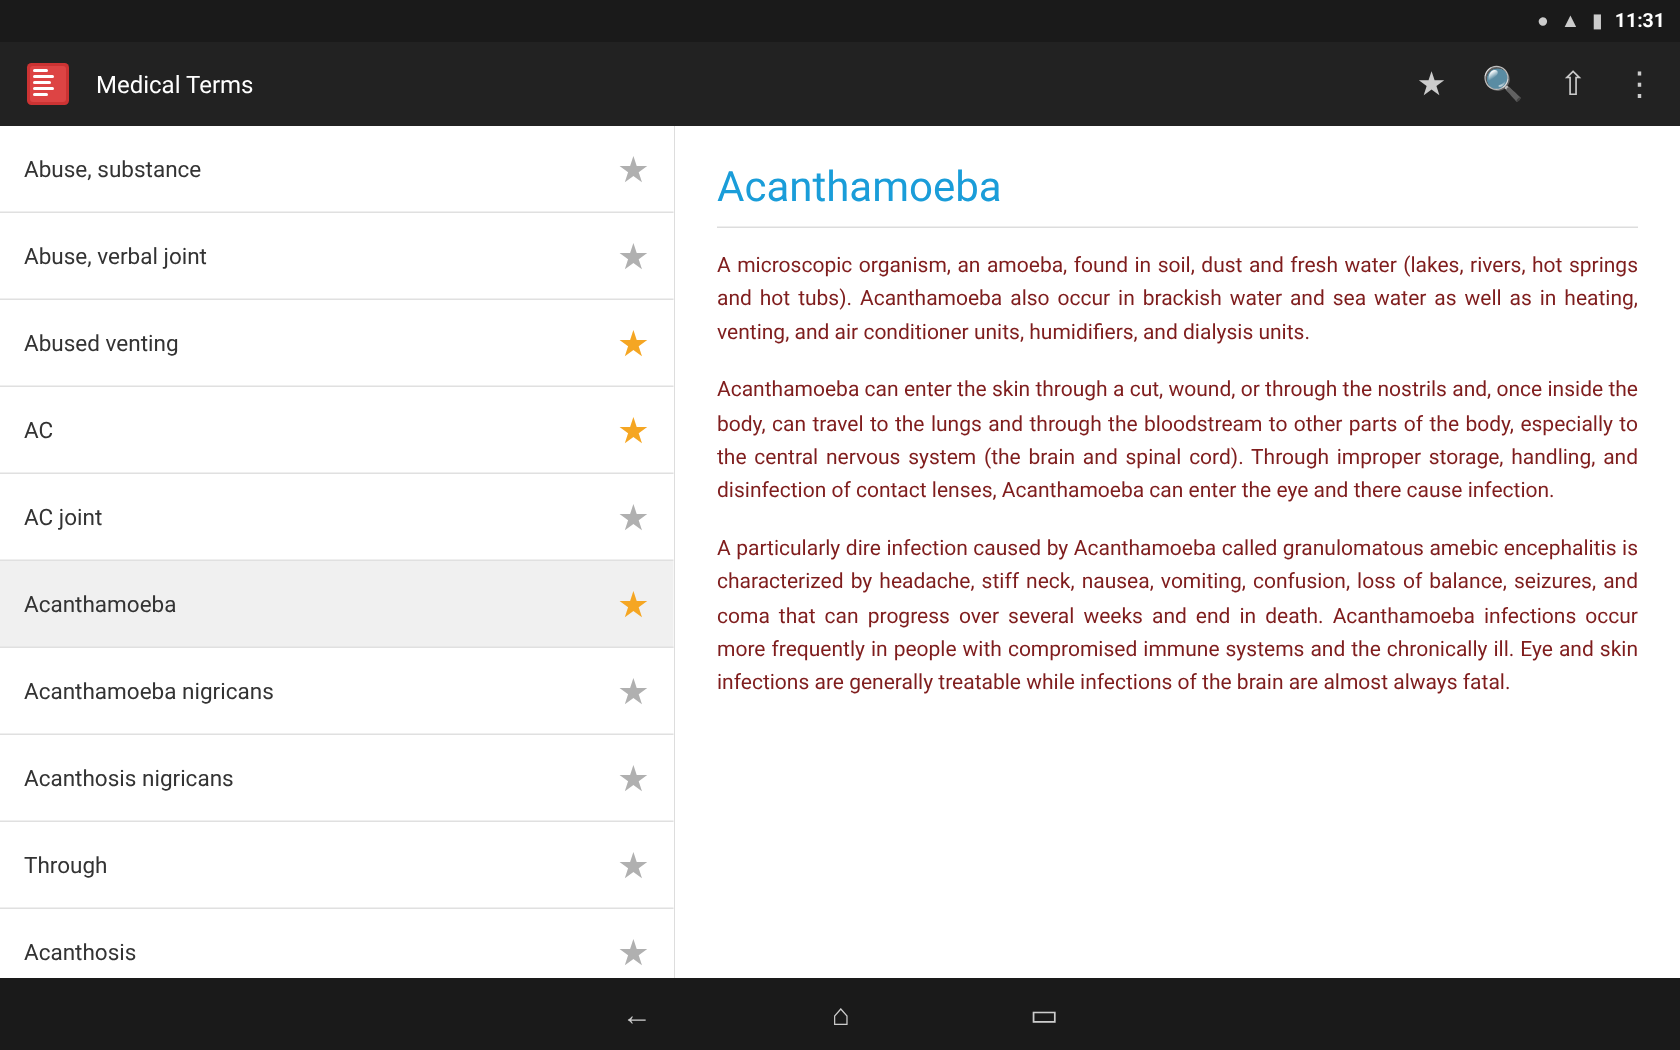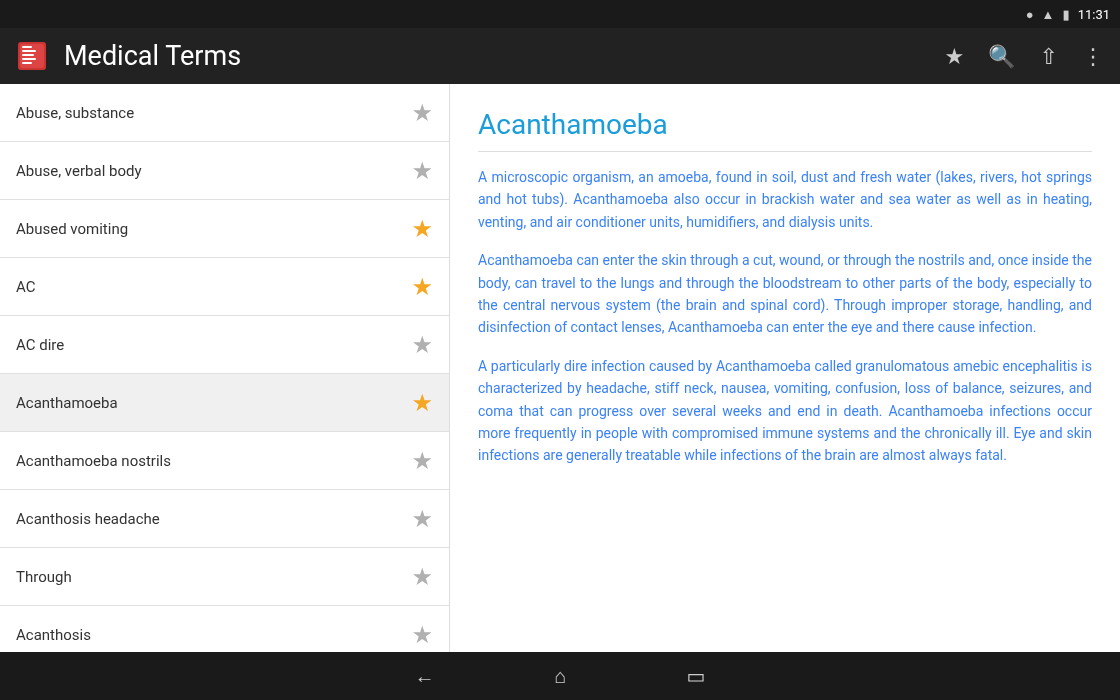--- a/index.html
+++ b/index.html
@@ -10,40 +10,40 @@
       width: 100%;
       height: 28px;
       background: #1a1a1a;
       display: flex;
       align-items: center;
       justify-content: flex-end;
       padding-right: 10px;
       gap: 8px;
     }
     .status-icon { color: #ccc; font-size: 13px; }
-    #status-time { color: #fff; font-size: 13px; font-weight: normal; }
+    #status-time { color: #fff; font-size: 13px; font-weight: bold; }
 
     
     #app-bar {
       width: 100%;
       height: 56px;
       background: #222;
       display: flex;
       align-items: center;
       padding: 0 16px;
     }
     #app-logo {
       width: 36px;
       height: 36px;
       margin-right: 12px;
       flex-shrink: 0;
     }
     #app-title {
       color: #fff;
-      font-size: 27px;
+      font-size: 16px;
       font-weight: 400;
       flex: 1;
     }
     .app-bar-icons {
       display: flex;
       gap: 24px;
       align-items: center;
     }
     .app-bar-icon {
       color: #ccc;
@@ -98,21 +98,21 @@
     #detail-title {
       font-size: 28px;
       color: #1a9dd9;
       font-weight: 400;
       margin-bottom: 14px;
       border-bottom: 1px solid #ddd;
       padding-bottom: 10px;
     }
     .detail-para {
       font-size: 14px;
-      color: #3b82f6;
+      color: #7f1d1d;
       line-height: 1.6;
       margin-bottom: 16px;
       text-align: justify;
     }
 
     
     #nav-bar {
       width: 100%;
       height: 48px;
       background: #1a1a1a;
@@ -163,45 +163,45 @@
 
 <div id="main">
 
   <div id="term-list">
 
   <div class="term-row">
         <span class="term-name">Abuse, substance</span>
         <span class="star-icon star-empty">★</span>
       </div>
       <div class="term-row">
-        <span class="term-name">Abuse, verbal body</span>
-        <span class="star-icon star-empty">★</span>
-      </div>
-      <div class="term-row">
-        <span class="term-name">Abused vomiting</span>
+        <span class="term-name">Abuse, verbal joint</span>
+        <span class="star-icon star-empty">★</span>
+      </div>
+      <div class="term-row">
+        <span class="term-name">Abused venting</span>
         <span class="star-icon star-filled">★</span>
       </div>
       <div class="term-row">
         <span class="term-name">AC</span>
         <span class="star-icon star-filled">★</span>
       </div>
       <div class="term-row">
-        <span class="term-name">AC dire</span>
+        <span class="term-name">AC joint</span>
         <span class="star-icon star-empty">★</span>
       </div>
       <div class="term-row active">
         <span class="term-name">Acanthamoeba</span>
         <span class="star-icon star-filled">★</span>
       </div>
       <div class="term-row">
-        <span class="term-name">Acanthamoeba nostrils</span>
-        <span class="star-icon star-empty">★</span>
-      </div>
-      <div class="term-row">
-        <span class="term-name">Acanthosis headache</span>
+        <span class="term-name">Acanthamoeba nigricans</span>
+        <span class="star-icon star-empty">★</span>
+      </div>
+      <div class="term-row">
+        <span class="term-name">Acanthosis nigricans</span>
         <span class="star-icon star-empty">★</span>
       </div>
       <div class="term-row">
         <span class="term-name">Through</span>
         <span class="star-icon star-empty">★</span>
       </div>
       <div class="term-row">
         <span class="term-name">Acanthosis</span>
         <span class="star-icon star-empty">★</span>
       </div>

